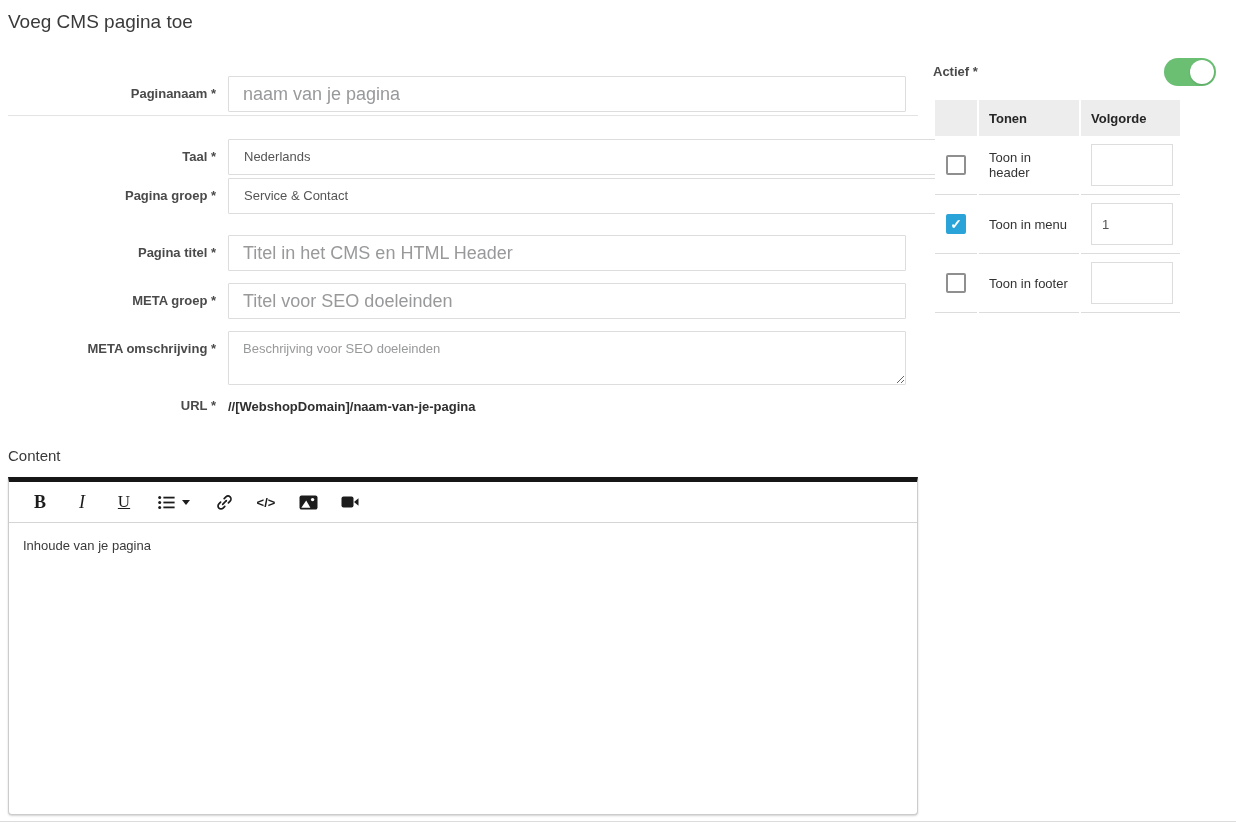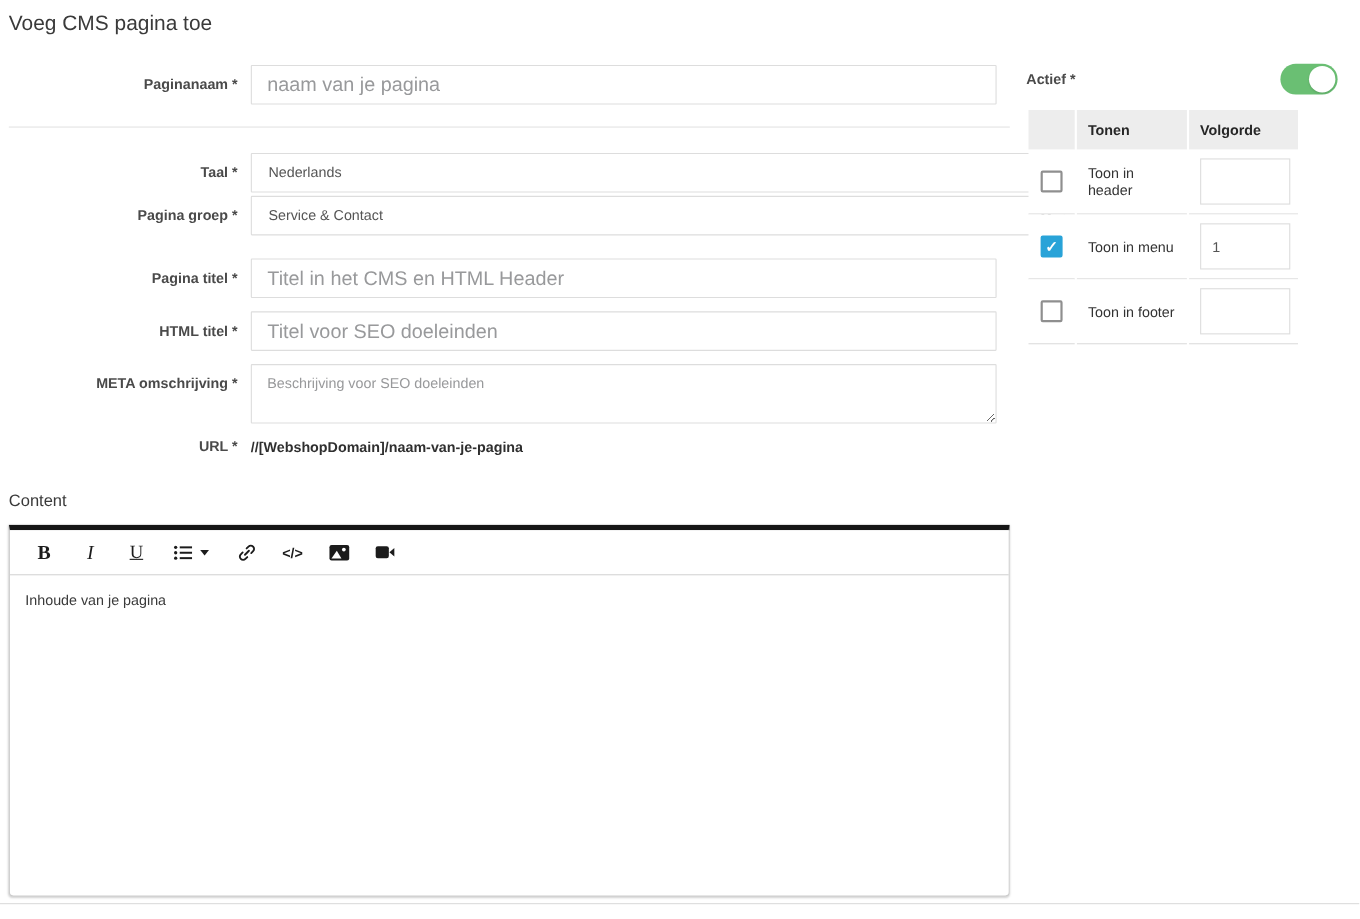--- a/index.html
+++ b/index.html
@@ -76,21 +76,21 @@
 
   svg { display: block; }
 </style>
 </head>
 <body>
 
 <div class="page">
 
   <h1 class="page-title">Voeg CMS pagina toe</h1>
 
-  <div class="form-row" style="top:59px;">
+  <div class="form-row" style="top:76px;">
     <div class="form-label">Paginanaam *</div>
     <input class="text-input" type="text" placeholder="naam van je pagina" style="">
   </div>
 
   <div class="divider"></div>
 
   <div class="form-row" style="top:139px;justify-content:space-between;">
     <div class="form-label">Taal *</div>
     <div class="select-box">
       <span>Nederlands</span>
@@ -113,21 +113,21 @@
       </span>
     </div>
   </div>
 
   <div class="form-row" style="top:235px;">
     <div class="form-label">Pagina titel *</div>
     <input class="text-input" type="text" placeholder="Titel in het CMS en HTML Header" style="">
   </div>
 
   <div class="form-row" style="top:283px;">
-    <div class="form-label">HTML titel *</div>
+    <div class="form-label">META groep *</div>
     <input class="text-input" type="text" placeholder="Titel voor SEO doeleinden" style="">
   </div>
 
   <div class="form-row" style="top:331px;">
     <div class="form-label">META omschrijving *</div>
     <textarea class="meta-textarea" placeholder="Beschrijving voor SEO doeleinden" style=""></textarea>
   </div>
 
   <div class="form-row" style="top:397px;">
     <div class="form-label" style="line-height:18px;">URL *</div>

